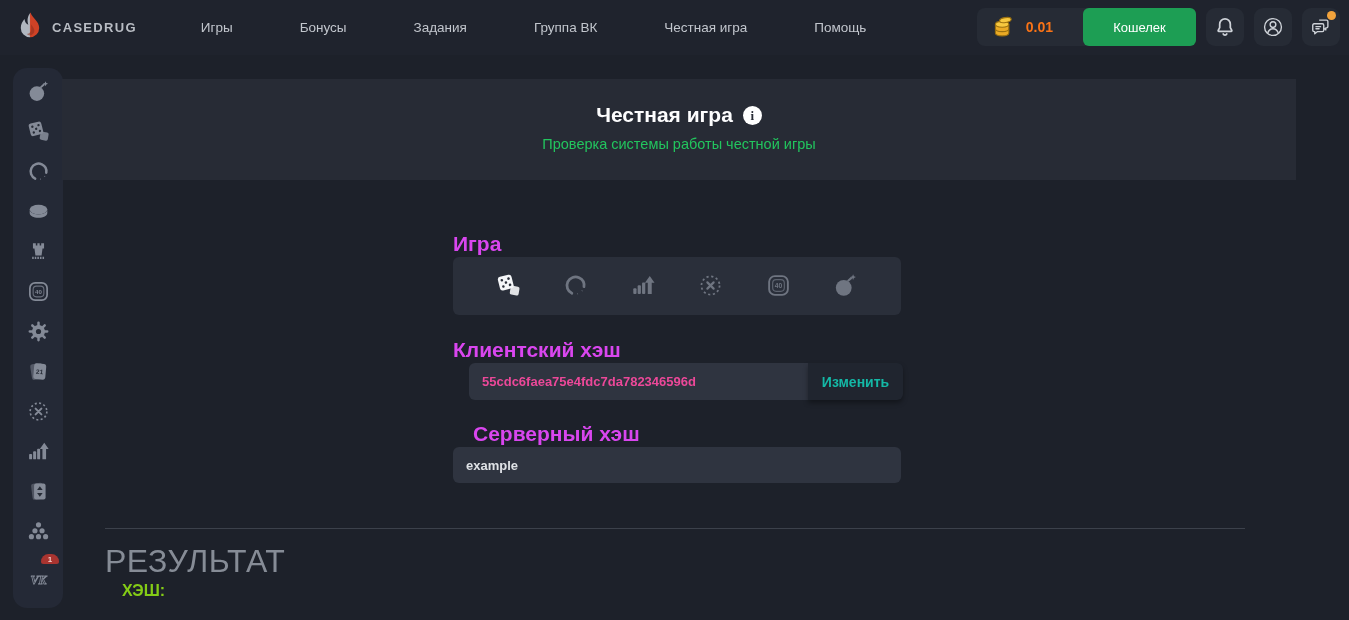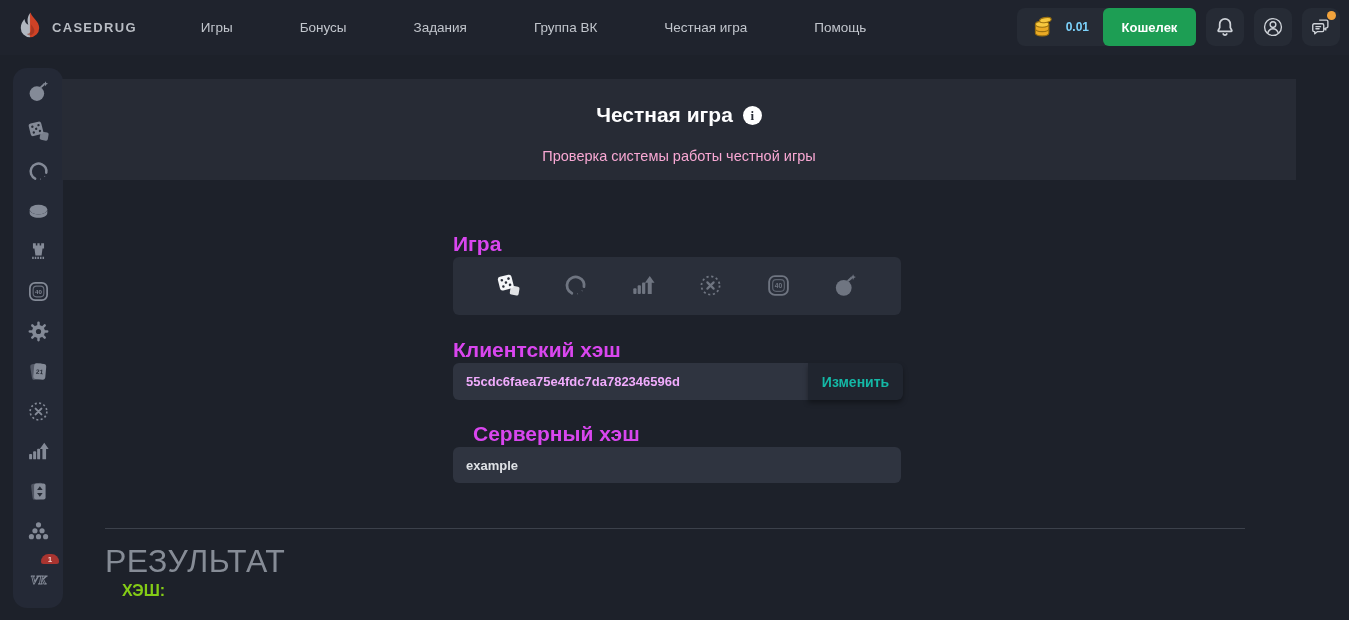--- a/index.html
+++ b/index.html
@@ -22,25 +22,25 @@
   .logo svg { width:31px; height:36px; }
   .logo-text { color:#b9bdc4; font-weight:bold; font-size:13px; letter-spacing:1.3px; }
   nav { display:flex; gap:27px; margin-left:24px; }
   nav a { color:#c2c6cd; font-size:13.5px; cursor:pointer; text-decoration:none; white-space:nowrap;padding-left:40px; }
   .header-right { position:absolute; right:9px; top:8px; display:flex; gap:10px; height:38px; align-items:center; }
   .balance {
     display:flex; align-items:center; height:38px;
     background:var(--panel,#262b35); border-radius:8px; padding-left:13px; cursor:pointer;
   }
   .balance svg { width:26px; height:26px; }
-  .balance-amount { color:#7dd3fc; font-size:12px; font-weight:bold; margin:0 14px 0 10px; }
+  .balance-amount { color:#f97316; font-size:14px; font-weight:bold; margin:0 30px 0 10px; }
   .wallet-btn {
-    height:38px; width:93px; border:none; border-radius:6px;
+    height:38px; width:113px; border:none; border-radius:6px;
     background:var(--accent-green,#1d9e54); color:#fff;
-    font-size:13px; font-weight:bold; cursor:pointer; font-family:inherit;
+    font-size:13px; font-weight:normal; cursor:pointer; font-family:inherit;
   }
   .iconbtn {
     width:38px; height:38px; border:none; border-radius:9px;
     background:var(--panel,#262b35); color:#ced2d8;
     display:flex; align-items:center; justify-content:center;
     cursor:pointer; position:relative; padding:0;
   }
   .iconbtn svg { width:22px; height:22px; }
   .chat-dot {
     position:absolute; top:3px; right:4px; width:9px; height:9px;
@@ -77,21 +77,21 @@
   }
   .banner h1 {
     margin:24px 0 0; font-size:21px; color:#fdfdfe; font-weight:bold;
     display:flex; align-items:center; justify-content:center; gap:10px;
   }
   .info-icon {
     width:19px; height:19px; border-radius:50%; background:#fff; color:#272b35;
     font-family:"Liberation Serif",serif; font-weight:bold; font-size:13px; line-height:1;
     display:inline-flex; align-items:center; justify-content:center; cursor:pointer;
   }
-  .banner p { margin:21px 0 0; font-size:14.5px; color:#f9a8d4; }
+  .banner p { margin:9px 0 0; font-size:14.5px; color:#22c55e; }
 
   
   .field-label { position:absolute; left:453px; color:#d946ef; font-size:21px; font-weight:bold; }
   #game-label   { top:232px; }
   #client-label { top:338px; }
   #server-label { top:422px;margin-left:20px; }
 
   .game-select {
     position:absolute; left:453px; top:257px; width:448px; height:58px;
     background:#2a2f3a; border-radius:6px;
@@ -102,22 +102,22 @@
     background:none; border:none; padding:0; width:26px; height:26px;
     color:#6f7581; cursor:pointer;
   }
   .game-option svg { width:25px; height:25px; }
   .game-option.selected { color:#f4f6f8; }
   .game-option.selected .hole { fill:#2a2f3a; }
 
   .hash-row { position:absolute; left:453px; top:363px; width:450px; height:37px; display:flex; }
   .hash-row input {
     flex:1; min-width:0; background:var(--input-bg,#2f3440); border:none;
-    border-radius:6px 0 0 6px; color:#f0abfc; font-size:13px; font-weight:bold;
-    padding:0 13px; font-family:inherit; outline:none;
+    border-radius:6px 0 0 6px; color:#ec4899; font-size:13px; font-weight:bold;
+    padding:0 13px; font-family:inherit; outline:none;margin-left:16px;
   }
   .change-btn {
     width:95px; border:none; border-radius:0 6px 6px 0;
     background:#20252f; color:#14b8a6; font-size:14px; font-weight:bold;
     cursor:pointer; font-family:inherit; box-shadow:0 3px 5px rgba(0,0,0,.35);
   }
   .server-input {
     position:absolute; left:453px; top:447px; width:448px; height:36px;
     background:var(--input-bg,#2f3440); border:none; border-radius:6px;
     color:#dfe2e6; font-size:13px; font-weight:bold; padding:16px 13px;

